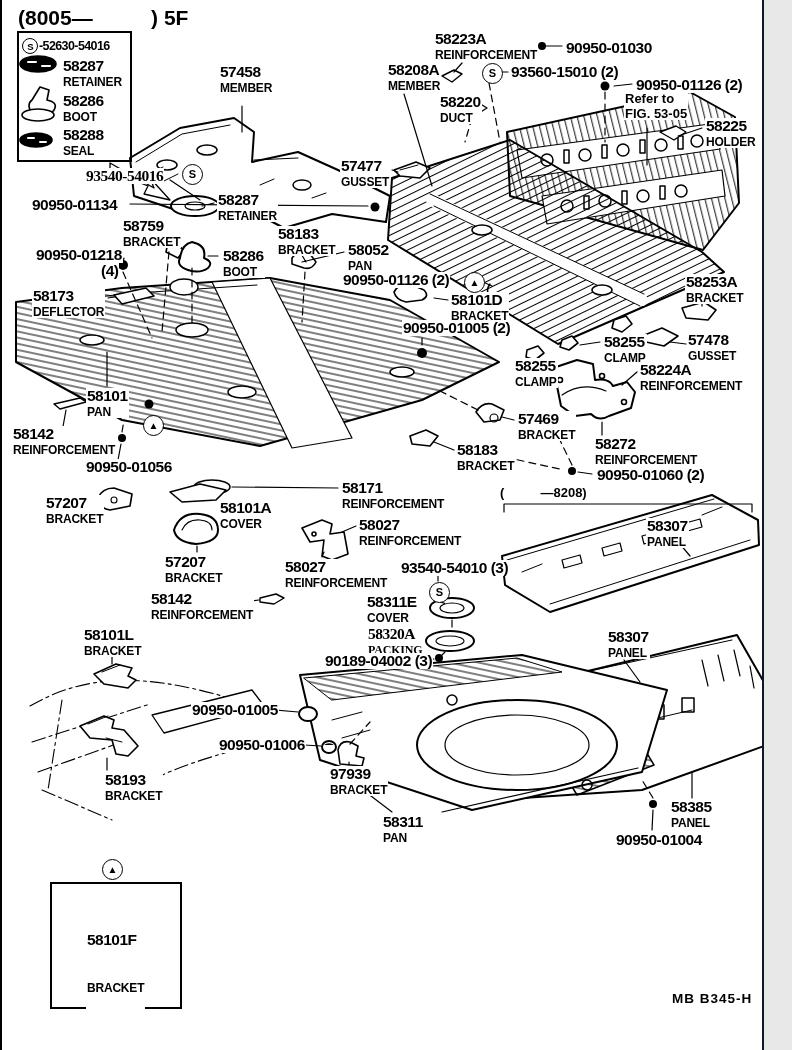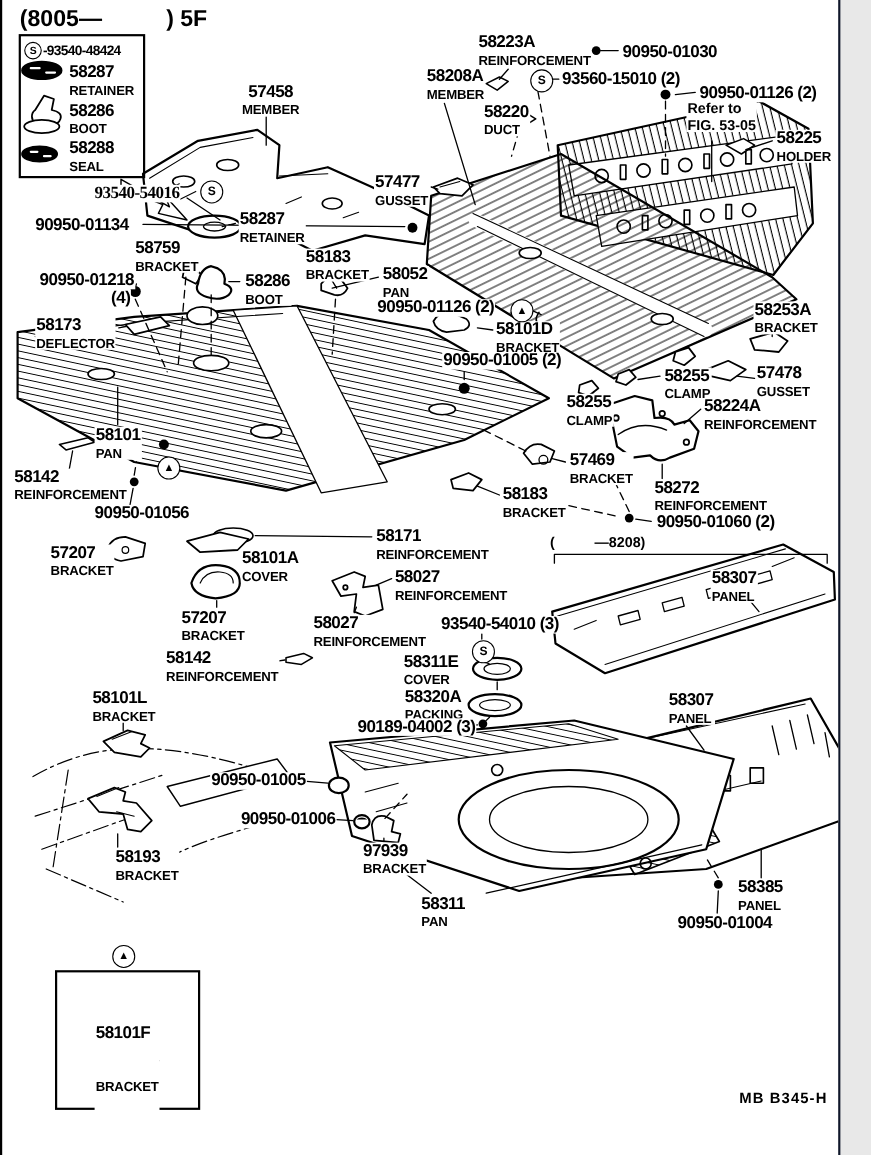--- a/index.html
+++ b/index.html
@@ -264,21 +264,21 @@
       M120,432 L122,420  M476,410 L436,390  M651,798 L640,780
     "></path>
   </svg>
 
   <div class="header-code">(8005—          ) 5F</div>
   <div class="footer-code">MB  B345-H</div>
 
   <div class="legend-box">
     <div class="legend-fastener">
       <span class="circle-s">S</span>
-        <span>-93540-48424</span>
+        <span>-52630-54016</span>
     </div>
     <div class="legend-row" style="top:25px">
       <div class="pno">58287</div>
       <div class="pname">RETAINER</div>
     </div>
     <div class="legend-row" style="top:60px">
       <div class="pno">58286</div>
       <div class="pname">BOOT</div>
     </div>
     <div class="legend-row" style="top:94px">
@@ -288,21 +288,21 @@
   </div>
 
   <div class="inset-box">
     <div class="plabel" style="left:34px;top:16px">
       <div class="pno">58101F</div>
       <div class="pname">BRACKET</div>
     </div>
   </div>
 
   <div class="layer" id="labels-layer">
-      <div class="plabel" style="left: 217px; top: 76px; text-align: center;"><div class="pno">57458</div><div class="pname">MEMBER</div></div>
+      <div class="plabel" style="left: 217px; top: 64px;"><div class="pno">57458</div><div class="pname">MEMBER</div></div>
       <div class="plabel" style="left: 432px; top: 31px;"><div class="pno">58223A</div><div class="pname">REINFORCEMENT</div></div>
       <div class="plabel" style="left: 563px; top: 40px;"><div class="pno">90950-01030</div></div>
       <div class="plabel" style="left: 385px; top: 62px;"><div class="pno">58208A</div><div class="pname">MEMBER</div></div>
       <div class="plabel" style="left: 508px; top: 64px;"><div class="pno">93560-15010 (2)</div></div>
       <div class="plabel" style="left: 633px; top: 77px;"><div class="pno">90950-01126 (2)</div></div>
       <div class="plabel note" style="left: 622px; top: 92px;"><div class="pno">Refer to</div><div class="pname">FIG. 53-05</div></div>
       <div class="plabel" style="left: 703px; top: 118px;"><div class="pno">58225</div><div class="pname">HOLDER</div></div>
       <div class="plabel" style="left: 437px; top: 94px;"><div class="pno">58220</div><div class="pname">DUCT</div></div>
       <div class="plabel" style="left: 338px; top: 158px;"><div class="pno">57477</div><div class="pname">GUSSET</div></div>
       <div class="plabel" style="left: 83px; top: 168px; font-family: Liberation Serif, serif;"><div class="pno">93540-54016</div></div>
@@ -334,21 +334,21 @@
       <div class="plabel" style="left: 43px; top: 495px;"><div class="pno">57207</div><div class="pname">BRACKET</div></div>
       <div class="plabel" style="left: 217px; top: 500px;"><div class="pno">58101A</div><div class="pname">COVER</div></div>
       <div class="plabel" style="left: 356px; top: 517px;"><div class="pno">58027</div><div class="pname">REINFORCEMENT</div></div>
       <div class="plabel" style="left: 162px; top: 554px;"><div class="pno">57207</div><div class="pname">BRACKET</div></div>
       <div class="plabel" style="left: 282px; top: 559px;"><div class="pno">58027</div><div class="pname">REINFORCEMENT</div></div>
       <div class="plabel" style="left: 148px; top: 591px;"><div class="pno">58142</div><div class="pname">REINFORCEMENT</div></div>
       <div class="plabel note" style="left: 497px; top: 486px;"><div class="pno">(          —8208)</div></div>
       <div class="plabel" style="left: 644px; top: 518px;"><div class="pno">58307</div><div class="pname">PANEL</div></div>
       <div class="plabel" style="left: 398px; top: 560px;"><div class="pno">93540-54010 (3)</div></div>
       <div class="plabel" style="left: 364px; top: 594px;"><div class="pno">58311E</div><div class="pname">COVER</div></div>
-      <div class="plabel" style="left: 365px; top: 626px;"><div class="pno">58320A</div><div class="pname">PACKING</div></div>
+      <div class="plabel" style="left: 365px; top: 626px; font-family: Liberation Serif, serif;"><div class="pno">58320A</div><div class="pname">PACKING</div></div>
       <div class="plabel" style="left: 322px; top: 653px;"><div class="pno">90189-04002 (3)</div></div>
       <div class="plabel" style="left: 81px; top: 627px;"><div class="pno">58101L</div><div class="pname">BRACKET</div></div>
       <div class="plabel" style="left: 605px; top: 629px;"><div class="pno">58307</div><div class="pname">PANEL</div></div>
       <div class="plabel" style="left: 189px; top: 702px; text-align: center;"><div class="pno">90950-01005</div></div>
       <div class="plabel" style="left: 216px; top: 737px;"><div class="pno">90950-01006</div></div>
       <div class="plabel" style="left: 327px; top: 766px;"><div class="pno">97939</div><div class="pname">BRACKET</div></div>
       <div class="plabel" style="left: 102px; top: 772px;"><div class="pno">58193</div><div class="pname">BRACKET</div></div>
       <div class="plabel" style="left: 380px; top: 814px;"><div class="pno">58311</div><div class="pname">PAN</div></div>
       <div class="plabel" style="left: 668px; top: 799px;"><div class="pno">58385</div><div class="pname">PANEL</div></div>
       <div class="plabel" style="left: 613px; top: 832px;"><div class="pno">90950-01004</div></div>

